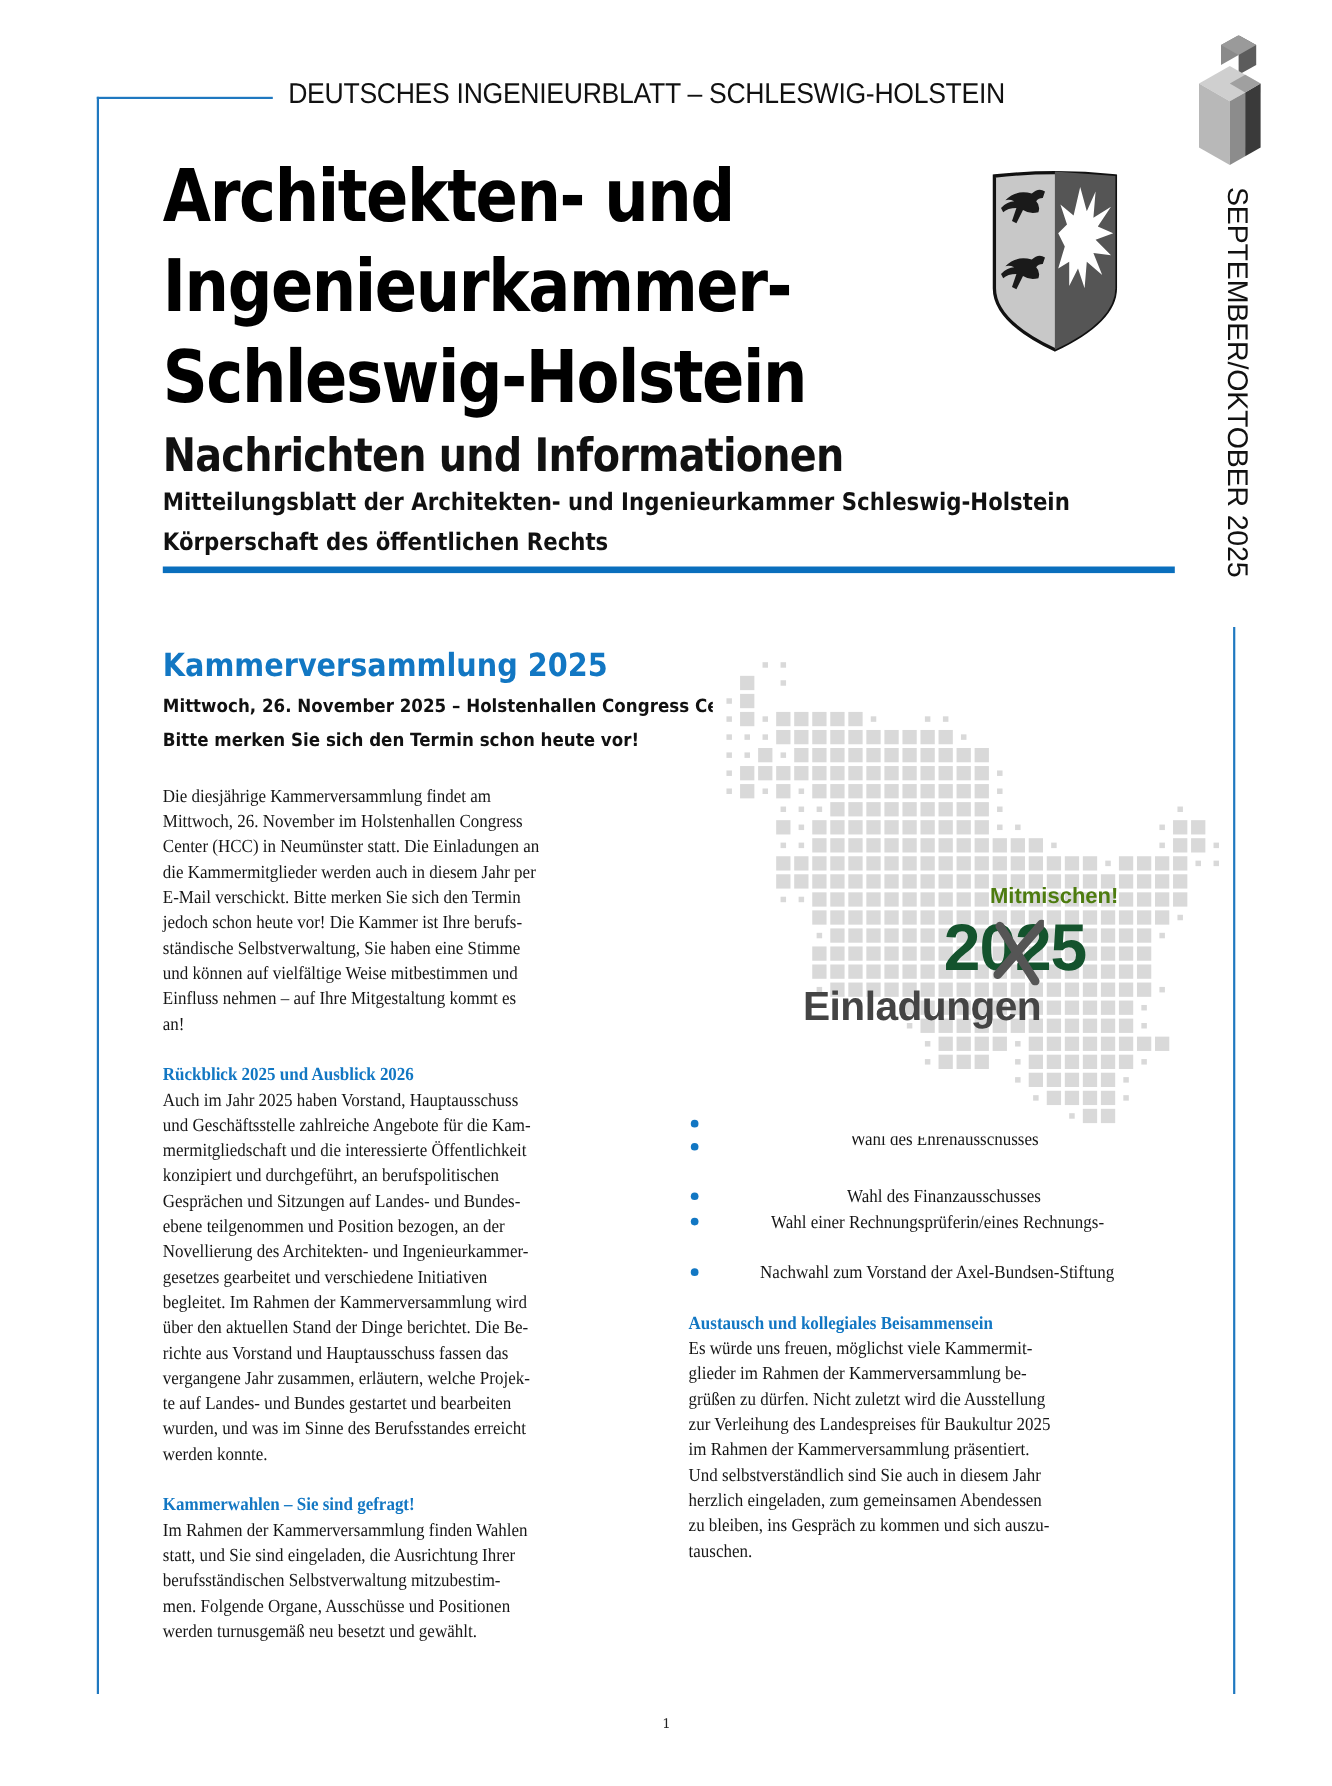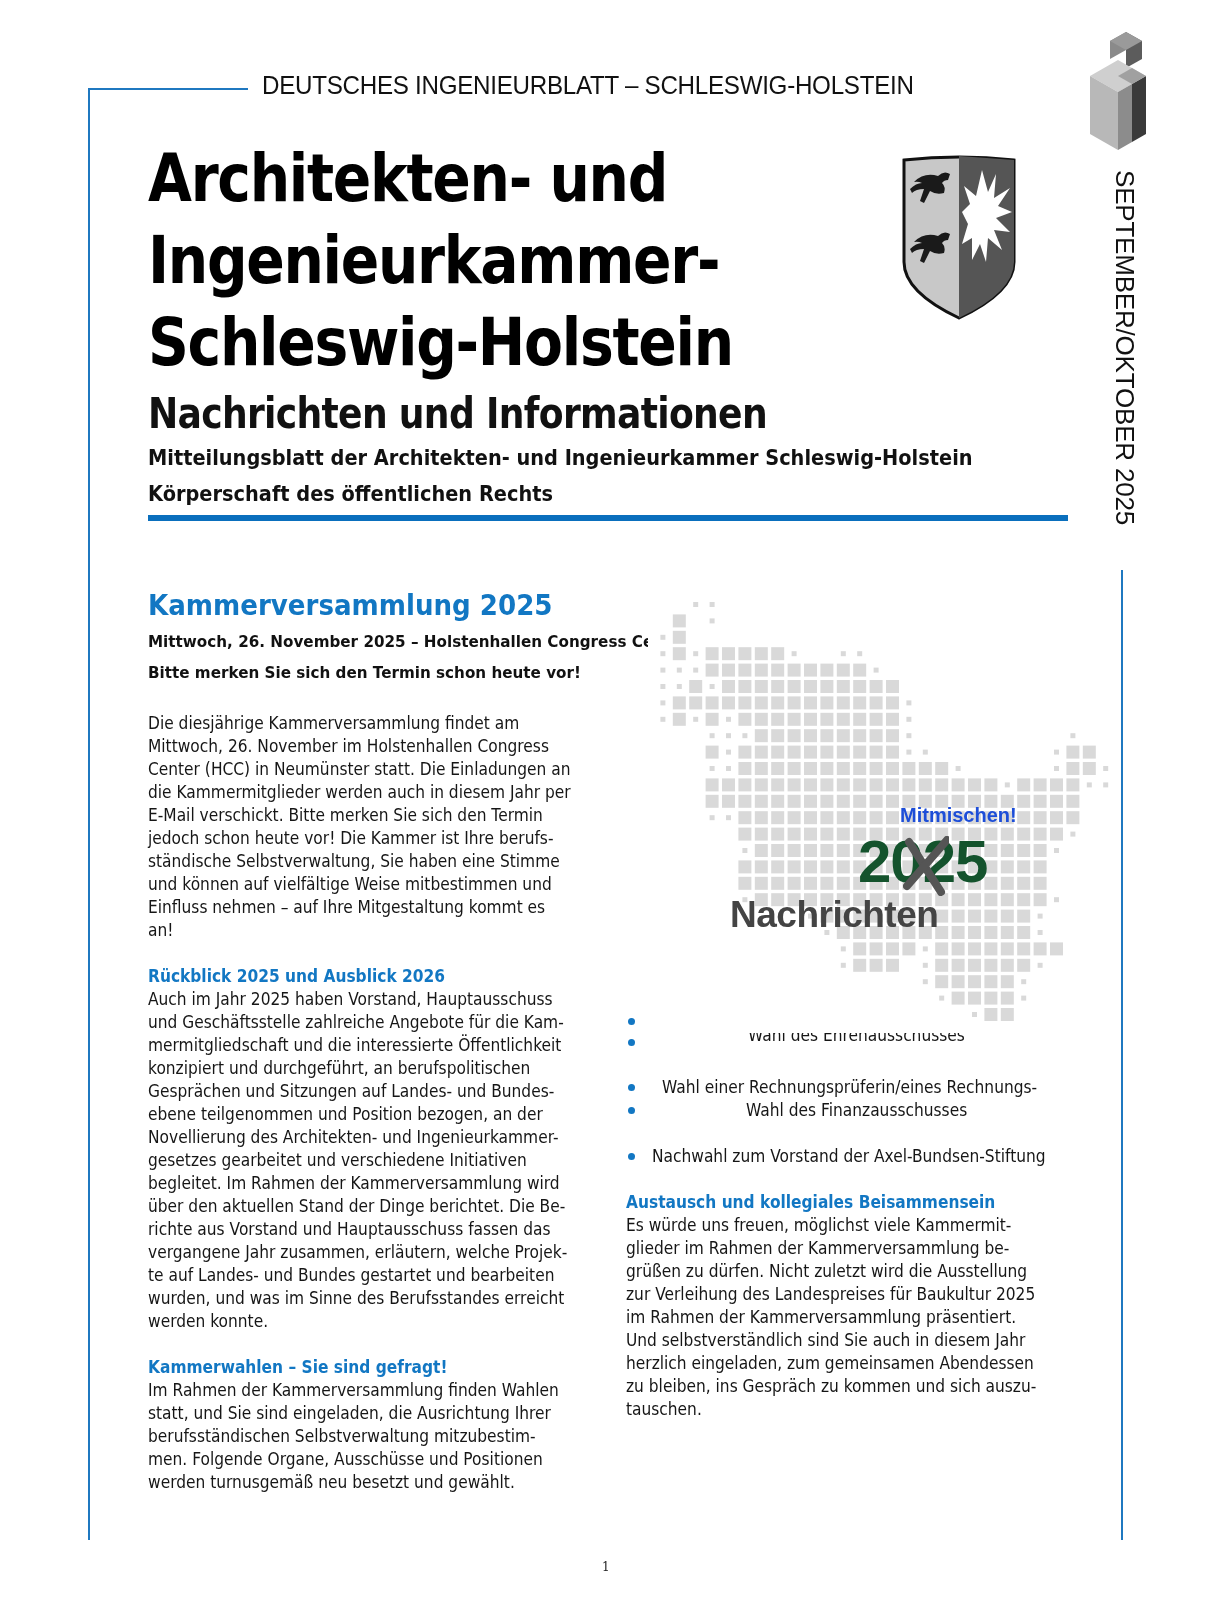--- a/index.html
+++ b/index.html
@@ -23,36 +23,36 @@
 
     .coat { position: absolute; left: 898px; top: 152px; width: 122px; height: 170px; }
 
     .blue-bar { position: absolute; left: 148px; top: 515px; width: 920px; height: 6px; background: #0a6fbd; }
 
     .section-title { position: absolute; left: 148px; top: 588px; font-size: 29px; font-weight: bold; color: #1277c3; white-space: nowrap; transform: scaleX(0.9); transform-origin: left top; }
     .date-line { position: absolute; left: 148px; top: 632px; width: 500px; overflow: hidden; font-size: 16.5px; font-weight: bold; white-space: nowrap; }
     .date-line span { display: inline-block; transform: scaleX(0.92); transform-origin: left top; }
     .reminder { position: absolute; left: 148px; top: 663px; font-size: 16.5px; font-weight: bold; white-space: nowrap; transform: scaleX(0.92); transform-origin: left top; }
 
-    .col { position: absolute; font-size: 16.8px; line-height: 23px; color: #161616; }
+    .col { position: absolute; font-size: 16.8px; line-height: 23px; color: #161616; font-family: Liberation Serif, serif; }
     .col p, .col .h { white-space: nowrap; transform: scaleX(0.92); transform-origin: left top; height: 23px; }
     .col .h { color: #1277c3; font-weight: bold; }
     .col .gap { height: 23px; }
 
     .col-left { left: 148px; top: 712px; width: 440px; }
     .col-right { left: 626px; top: 1010px; width: 460px; }
 
     .bullet-row { position: relative; padding-left: 20px; height: 23px; text-align: center; }
     .bullet-row .dot { position: absolute; left: 2px; top: 8px; width: 7px; height: 7px; border-radius: 50%; background: #1277c3; }
     .bullet-row .txt { display: inline-block; white-space: nowrap; transform: scaleX(0.92); transform-origin: left top; }
     .bullet-cont { padding-left: 20px; height: 23px; }
     .bullet-cont .txt { display: inline-block; white-space: nowrap; transform: scaleX(0.92); transform-origin: left top; }
 
     .map-graphic { position: absolute; left: 650px; top: 590px; width: 470px; height: 450px; }
-    .map-text-small { position: absolute; left: 900px; top: 804px; font-family: "Liberation Sans", sans-serif; font-weight: bold; font-size: 20px; color: #1d4ed8; }
+    .map-text-small { position: absolute; left: 900px; top: 804px; font-family: "Liberation Sans", sans-serif; font-weight: bold; font-size: 20px; color: #4d7c0f; }
     .map-year { position: absolute; left: 858px; top: 830px; font-family: "Liberation Sans", sans-serif; font-weight: bold; font-size: 60px; color: #14532d; letter-spacing: -1px; line-height: 64px; }
     .map-cross { position: absolute; left: 903px; top: 836px; width: 46px; height: 60px; }
     .map-word { position: absolute; left: 730px; top: 894px; font-family: "Liberation Sans", sans-serif; font-weight: bold; font-size: 37px; color: #444; letter-spacing: -0.5px; }
 
     .page-num { position: absolute; left: 602px; top: 1560px; font-family: "DejaVu Serif", serif; font-size: 12px; color: #222; }
   </style>
 </head>
 <body>
 
 <div class="rule-left-v"></div>
@@ -472,21 +472,21 @@
       <rect x="334.4" y="417.99999999999994" width="13" height="13"></rect>
       <rect x="350.79999999999995" y="417.99999999999994" width="13" height="13"></rect>
     </g>
 </svg>
 <div class="map-text-small">Mitmischen!</div>
 <div class="map-year">2025</div>
 <svg class="map-cross" viewBox="0 0 46 60">
   <line x1="6" y1="6" x2="38" y2="56" stroke="#555" stroke-width="8" stroke-linecap="round"></line>
   <line x1="44" y1="4" x2="4" y2="50" stroke="#555" stroke-width="8" stroke-linecap="round"></line>
 </svg>
-<div class="map-word">Nachrichten</div>
+<div class="map-word">Einladungen</div>
 
 <div class="col col-left">
   <div>
     <p>Die diesjährige Kammerversammlung findet am</p>
     <p>Mittwoch, 26. November im Holstenhallen Congress</p>
     <p>Center (HCC) in Neumünster statt. Die Einladungen an</p>
     <p>die Kammermitglieder werden auch in diesem Jahr per</p>
     <p>E-Mail verschickt. Bitte merken Sie sich den Termin</p>
     <p>jedoch schon heute vor! Die Kammer ist Ihre berufs-</p>
     <p>ständische Selbstverwaltung, Sie haben eine Stimme</p>
@@ -522,22 +522,22 @@
     <p>men. Folgende Organe, Ausschüsse und Positionen</p>
     <p>werden turnusgemäß neu besetzt und gewählt.</p>
   </div>
 </div>
 
 <div class="col col-right">
   <div>
     <div class="bullet-row"><span class="dot"></span><span class="txt"></span></div>
     <div class="bullet-row" style="height:20px;overflow:hidden;"><span class="dot" style="top:6px"></span><span class="txt" style="position:relative;top:-9px;">Wahl des Ehrenausschusses</span></div>
     <div class="gap"></div>
+    <div class="bullet-row"><span class="dot"></span><span class="txt">Wahl des Finanzausschusses</span></div>
     <div class="bullet-row"><span class="dot"></span><span class="txt">Wahl einer Rechnungsprüferin/eines Rechnungs-</span></div>
-    <div class="bullet-row"><span class="dot"></span><span class="txt">Wahl des Finanzausschusses</span></div>
     <div class="gap"></div>
     <div class="bullet-row"><span class="dot"></span><span class="txt">Nachwahl zum Vorstand der Axel-Bundsen-Stiftung</span></div>
   </div>
   <div class="gap"></div>
   <div class="h">Austausch und kollegiales Beisammensein</div>
   <div>
     <p>Es würde uns freuen, möglichst viele Kammermit-</p>
     <p>glieder im Rahmen der Kammerversammlung be-</p>
     <p>grüßen zu dürfen. Nicht zuletzt wird die Ausstellung</p>
     <p>zur Verleihung des Landespreises für Baukultur 2025</p>

